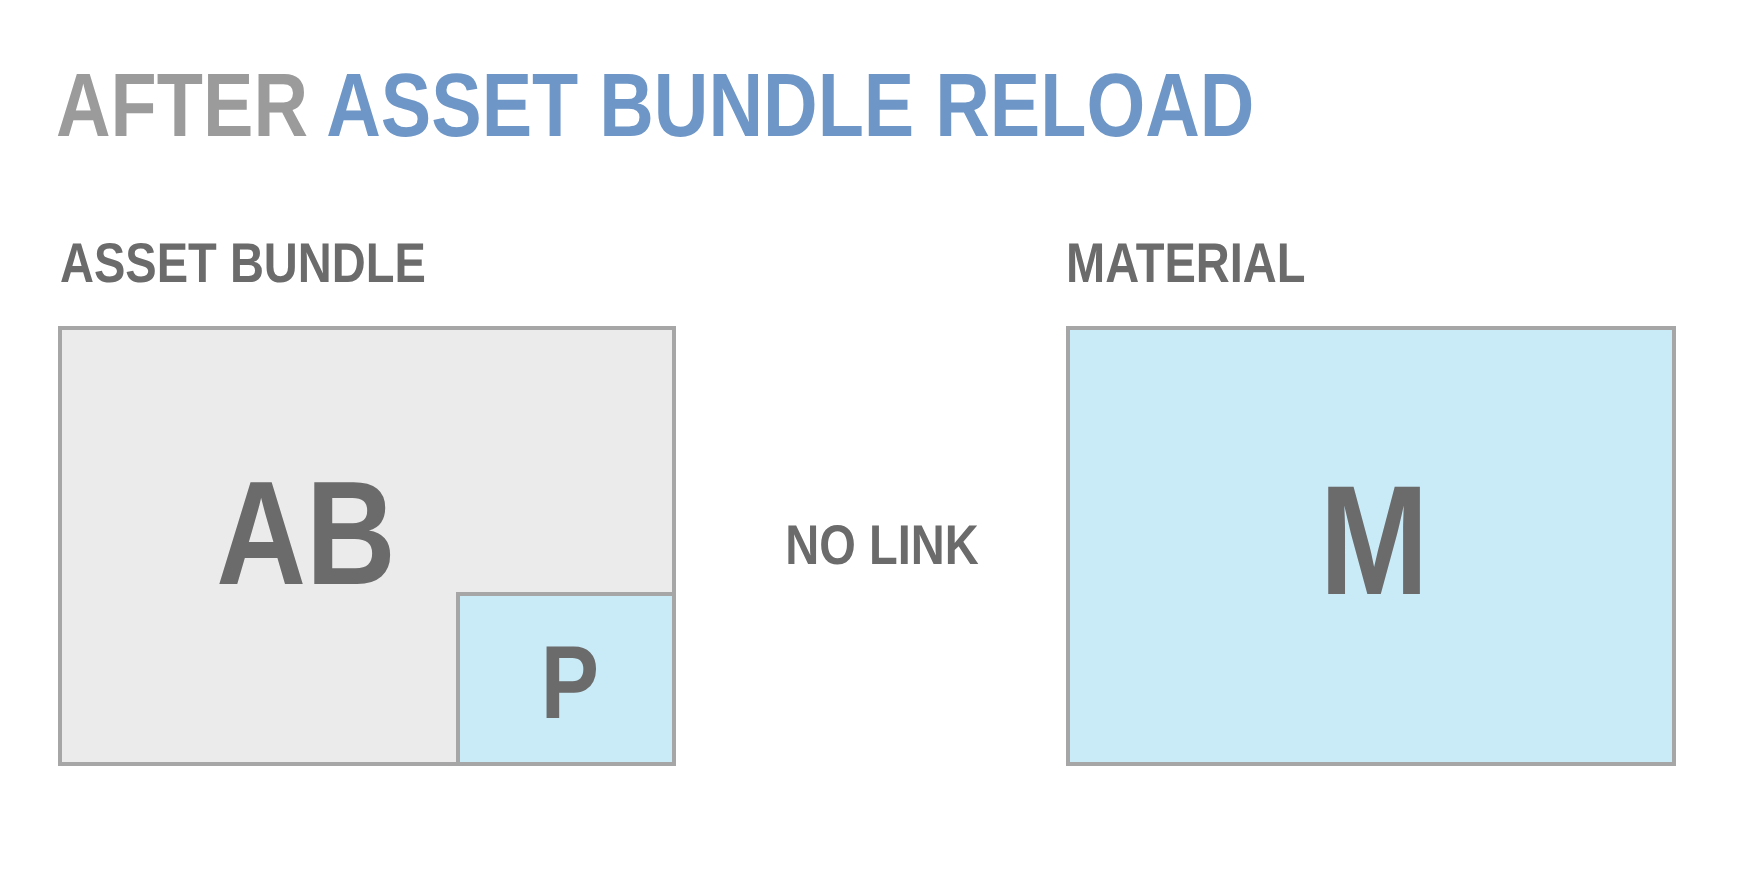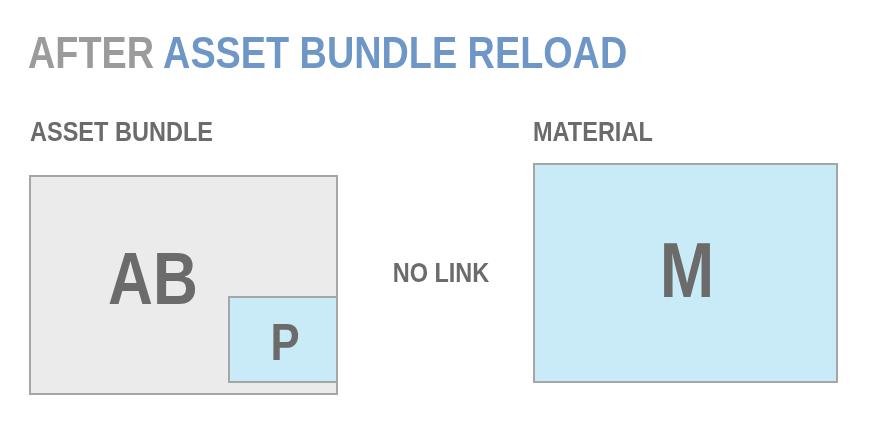--- a/index.html
+++ b/index.html
@@ -47,21 +47,21 @@
     transform-origin:left top;
     top:118px;
   }
   .label-left{left:30px;}
   .label-right{left:533px;}
   .box{
     position:absolute;
     border:2px solid var(--box-border);
   }
   .ab-box{
-    left:29px; top:175px;
+    left:29px; top:163px;
     width:309px; height:220px;
     background:var(--bundle-fill);
   }
   .p-box{
     left:228px; top:296px;
     width:110px; height:87px;
     background:var(--blue-fill);
   }
   .m-box{
     left:533px; top:163px;

